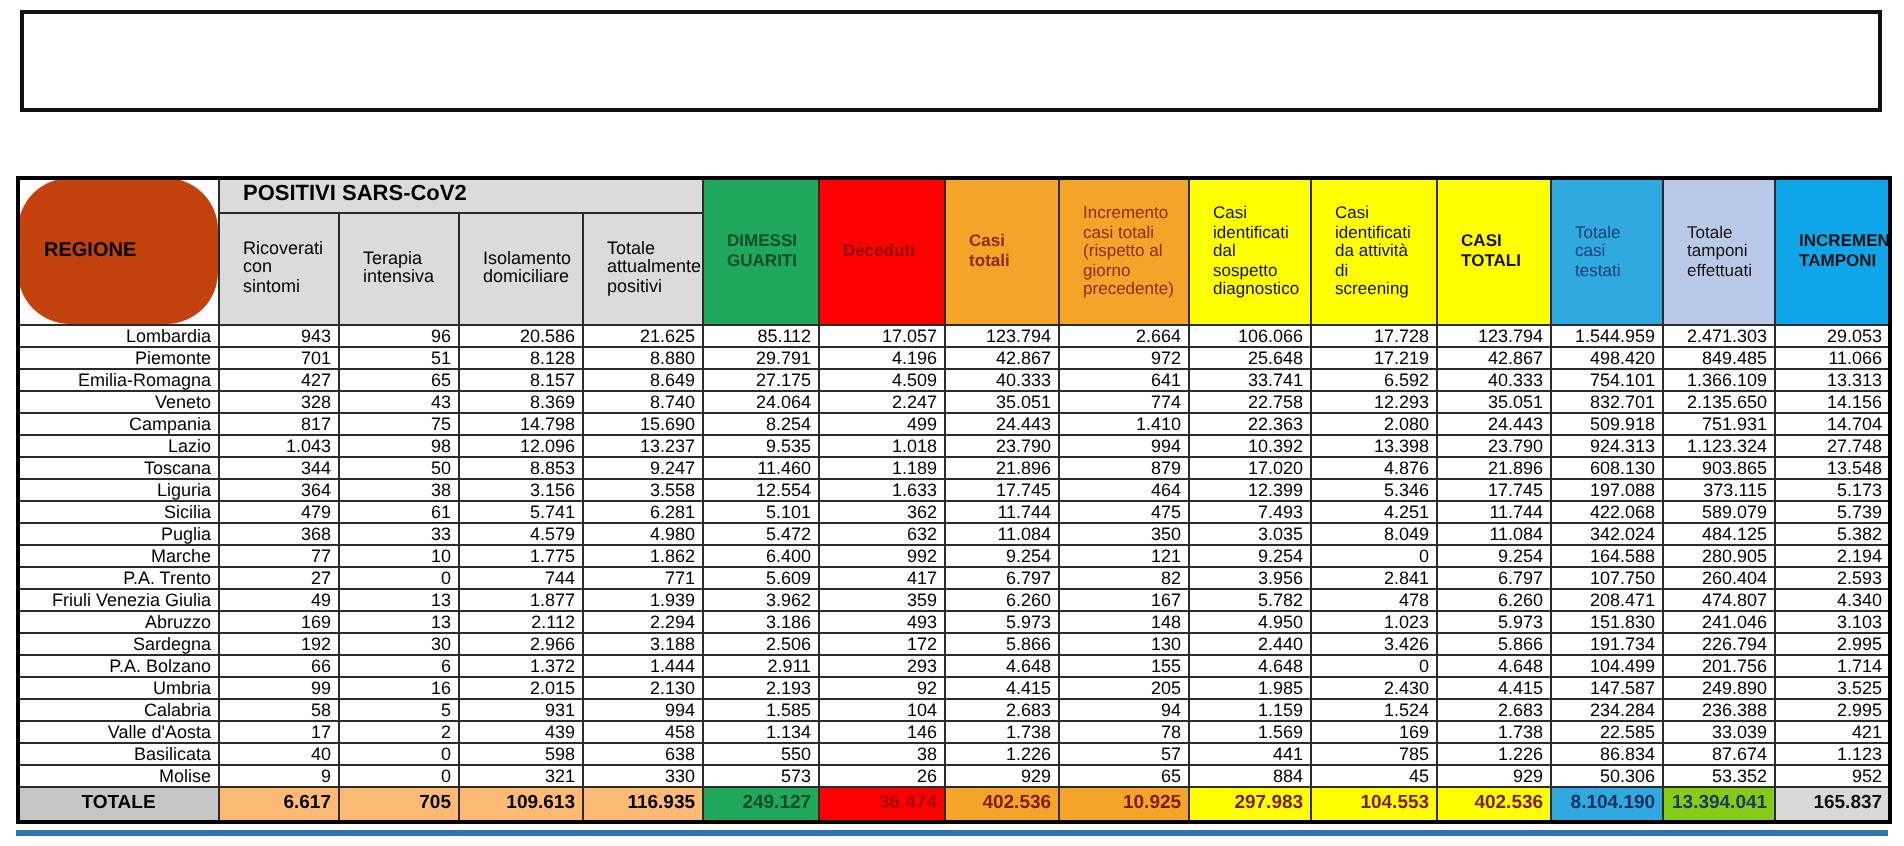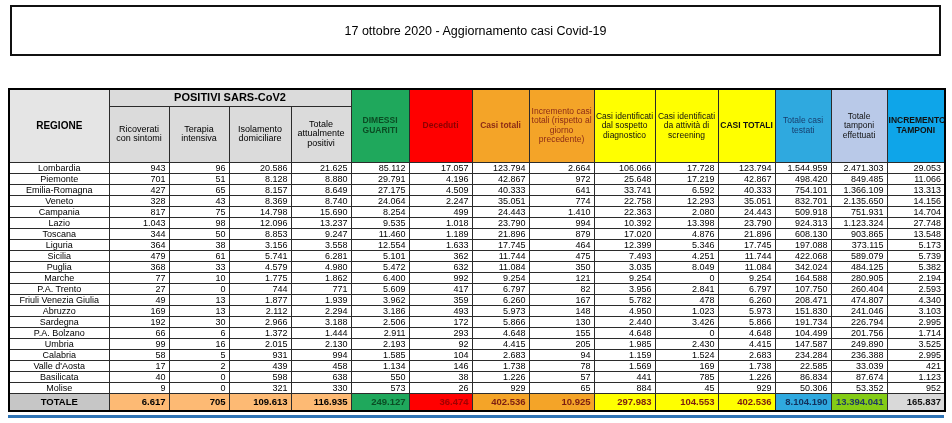--- a/index.html
+++ b/index.html
@@ -9,58 +9,57 @@
   .title-box { position: absolute; left: 10px; top: 5px; width: 931px; height: 51px;
     border: 2px solid #111; background: #fff; display: flex; flex-direction: column;
     justify-content: space-evenly; align-items: center; }
   .title-box .line { font-size: 12.5px; line-height: 14px; text-align: center; }
 
   table.covid { position: absolute; left: 8px; top: 88px; width: 936px;
     border-collapse: collapse; table-layout: fixed; border: 2px solid #000; }
   th, td { border: 1px solid #2b2b2b; overflow: hidden; white-space: nowrap; }
 
   thead th { font-size: 8.5px; line-height: 9.5px; font-weight: bold;
-    text-align: center; vertical-align: middle; white-space: normal; padding: 1px 1px; }
+    text-align: left; vertical-align: middle; white-space: normal; padding: 1px 12px; }
   th.h-group   { background: #DBDBDB; font-size: 11px; height: 17px; }
-  th.h-regione { background: #e5e5e5; font-size: 10px; }
+  th.h-regione { background: #c2410c; font-size: 10px; border-radius: 26px; }
   th.h-sub     { background: #DBDBDB; font-weight: normal; font-size: 9px; height: 56px; }
   th.h-green   { background: #1FA85C; color: #0B4D24; }
   th.h-red     { background: #FF0000; color: #8B0000; }
   th.h-orange  { background: #F4A428; color: #8C2B16; }
   th.h-orange2 { background: #F4A428; color: #8C2B16; font-weight: normal; }
   th.h-yellow  { background: #FFFF00; color: #111; font-weight: normal; }
   th.h-yellow-b{ background: #FFFF00; color: #111; }
   th.h-cyan    { background: #2FA9DF; color: #173F6F; font-weight: normal; }
   th.h-peri    { background: #B9C9E8; color: #111; font-weight: normal; }
   th.h-lgray   { background: #0ea5e9; color: #111; }
 
   tbody td { font-size: 9px; height: 10.4px; line-height: 10px; padding: 0 3px;
     background: #fff; }
-  td.region { text-align: center; margin-left: 44px; }
+  td.region { text-align: right; margin-left: 44px; }
   td.num    { text-align: right; }
 
   tr.total td { font-weight: bold; font-size: 9.5px; height: 18px; }
   td.tl-label { background: #C6C6C6; text-align: center; }
   td.tg       { background: #fdba74; }
   td.tgreen   { background: #1FA85C; color: #0B4D24; }
   td.tred     { background: #FF0000; color: #A00000; }
   td.torange  { background: #F4A428; color: #7B1D11; }
   td.tyellow  { background: #FFFF00; color: #7B1D11; }
   td.tcyan    { background: #2FA9DF; color: #12315C; }
   td.tperi    { background: #84cc16; color: #1F3864; }
   td.tlgray   { background: #D9D9D9; color: #111; }
 
   .bottom-bar { position: absolute; left: 8px; top: 415px; width: 936px; height: 3px;
     background: #2F74B5; }
 </style>
 </head>
 <body>
 
 <div class="title-box">
-  <div class="line">17 ottobre 2020 - Aggiornamento casi Covid-19</div>
 </div>
 
 <table class="covid">
   <colgroup>
     <col style="width:100px">
       <col style="width:60px">
       <col style="width:60px">
     <col style="width:62px">
       <col style="width:60px">
       <col style="width:58px">

